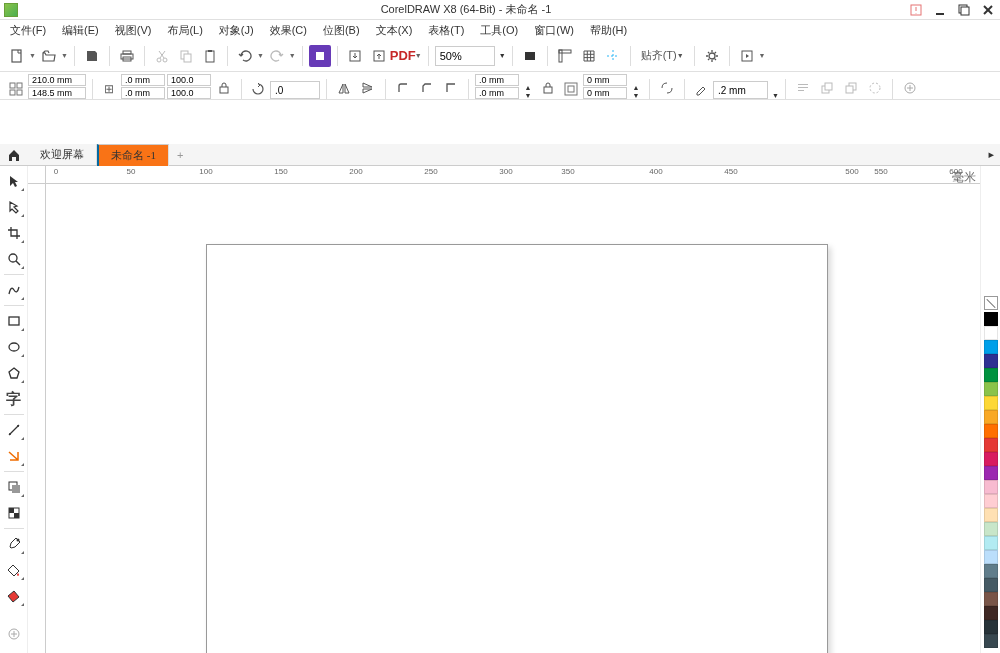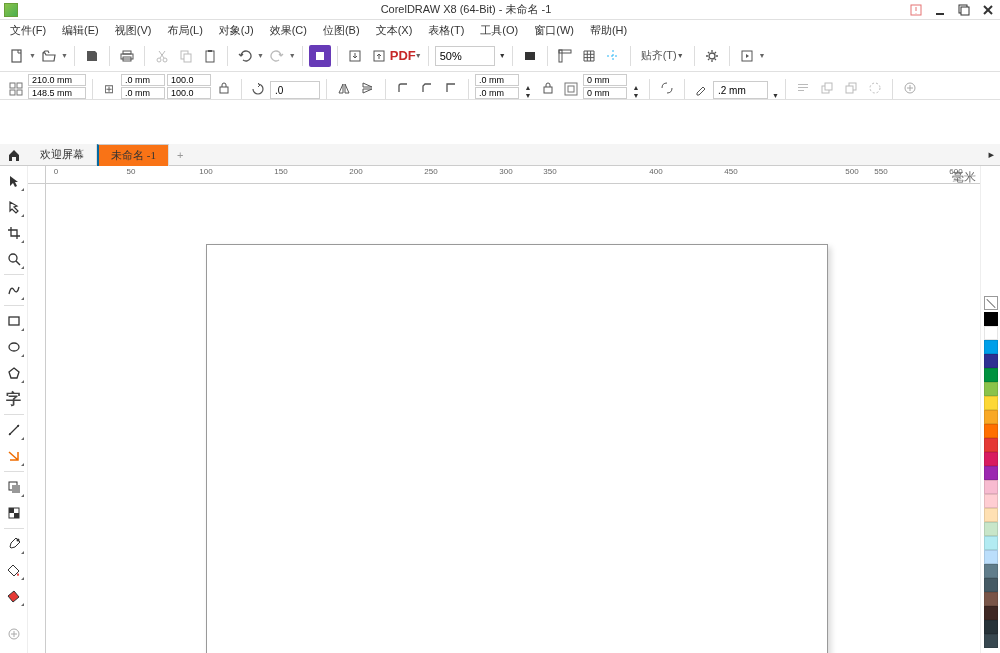--- a/index.html
+++ b/index.html
@@ -515,21 +515,21 @@
     <div class="ruler-corner"></div>
     <div class="ruler-h">
       <div class="ruler-h-inner" id="ruler-h-inner">
           <div class="ruler-label" style="left: 10px;">0</div>
           <div class="ruler-label" style="left: 85px;">50</div>
           <div class="ruler-label" style="left: 160px;">100</div>
           <div class="ruler-label" style="left: 235px;">150</div>
           <div class="ruler-label" style="left: 310px;">200</div>
           <div class="ruler-label" style="left: 385px;">250</div>
           <div class="ruler-label" style="left: 460px;">300</div>
-          <div class="ruler-label" style="left: 504px;">350</div>
+          <div class="ruler-label" style="left: 522px;">350</div>
           <div class="ruler-label" style="left: 610px;">400</div>
           <div class="ruler-label" style="left: 685px;">450</div>
           <div class="ruler-label" style="left: 782px; padding-left: 48px;">500</div>
           <div class="ruler-label" style="left: 835px;">550</div>
           <div class="ruler-label" style="left: 910px;">600</div>
         </div>
       <div class="ruler-unit">毫米</div>
     </div>
     <div class="ruler-v"></div>
     <div class="canvas-viewport">

